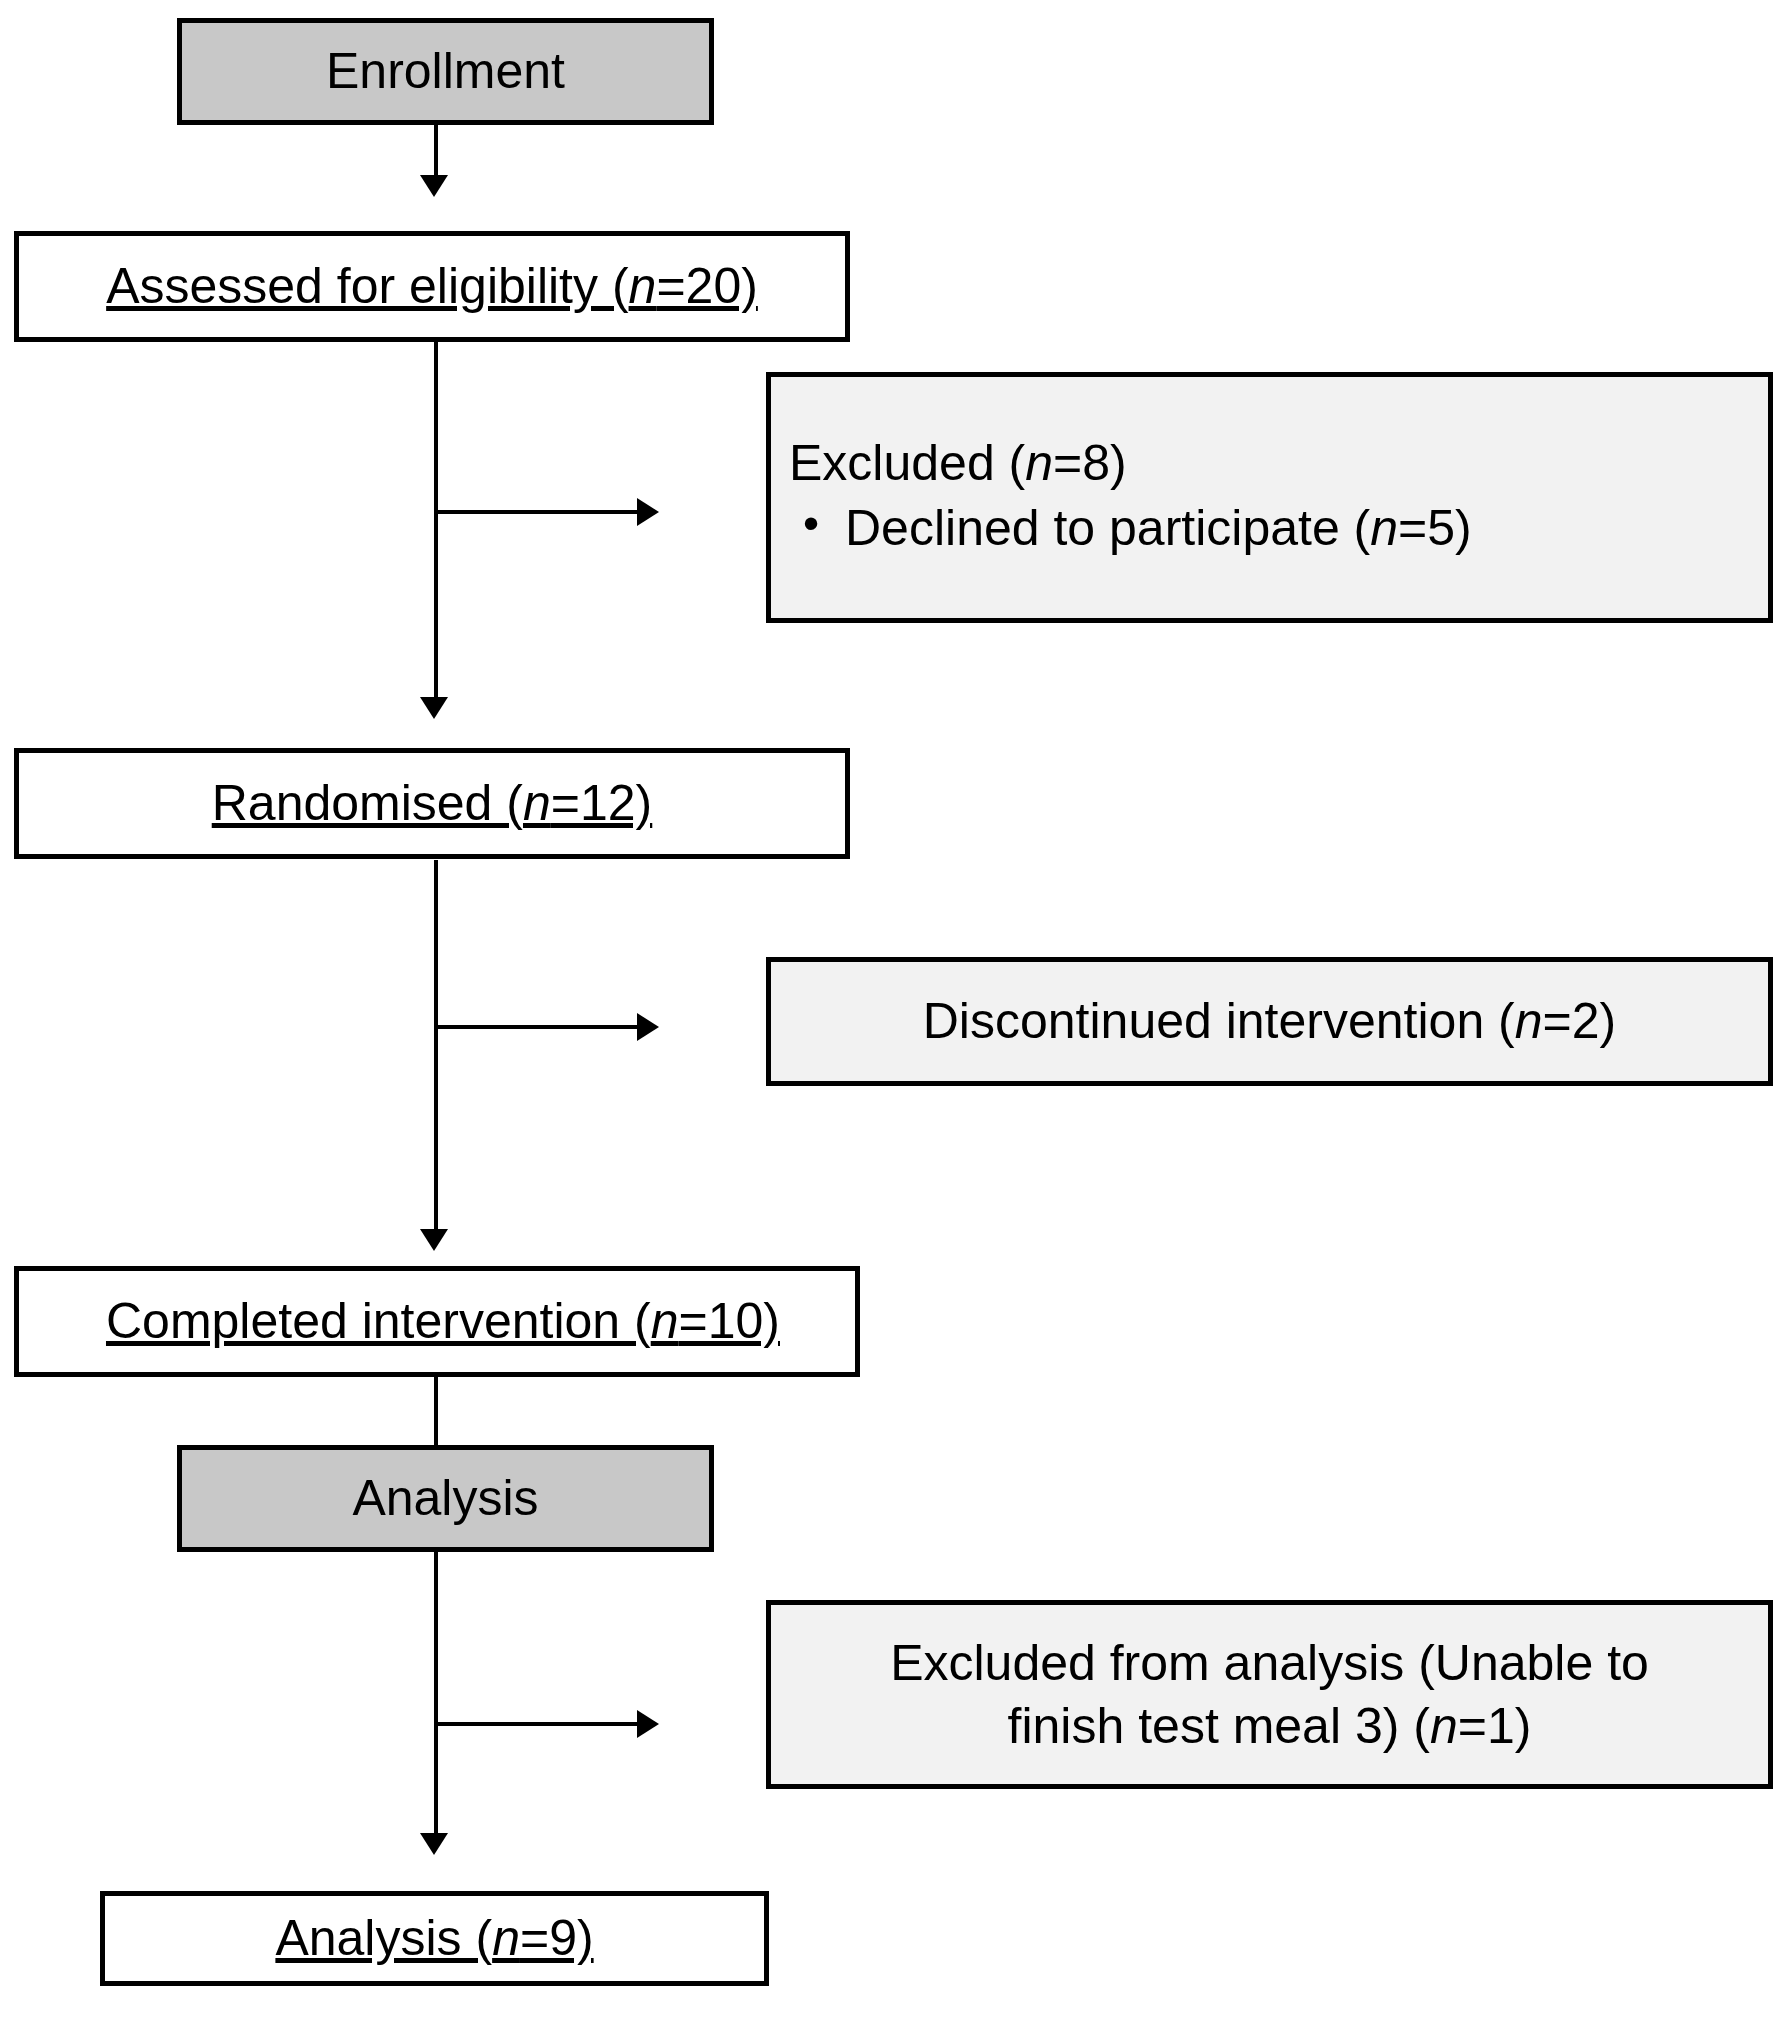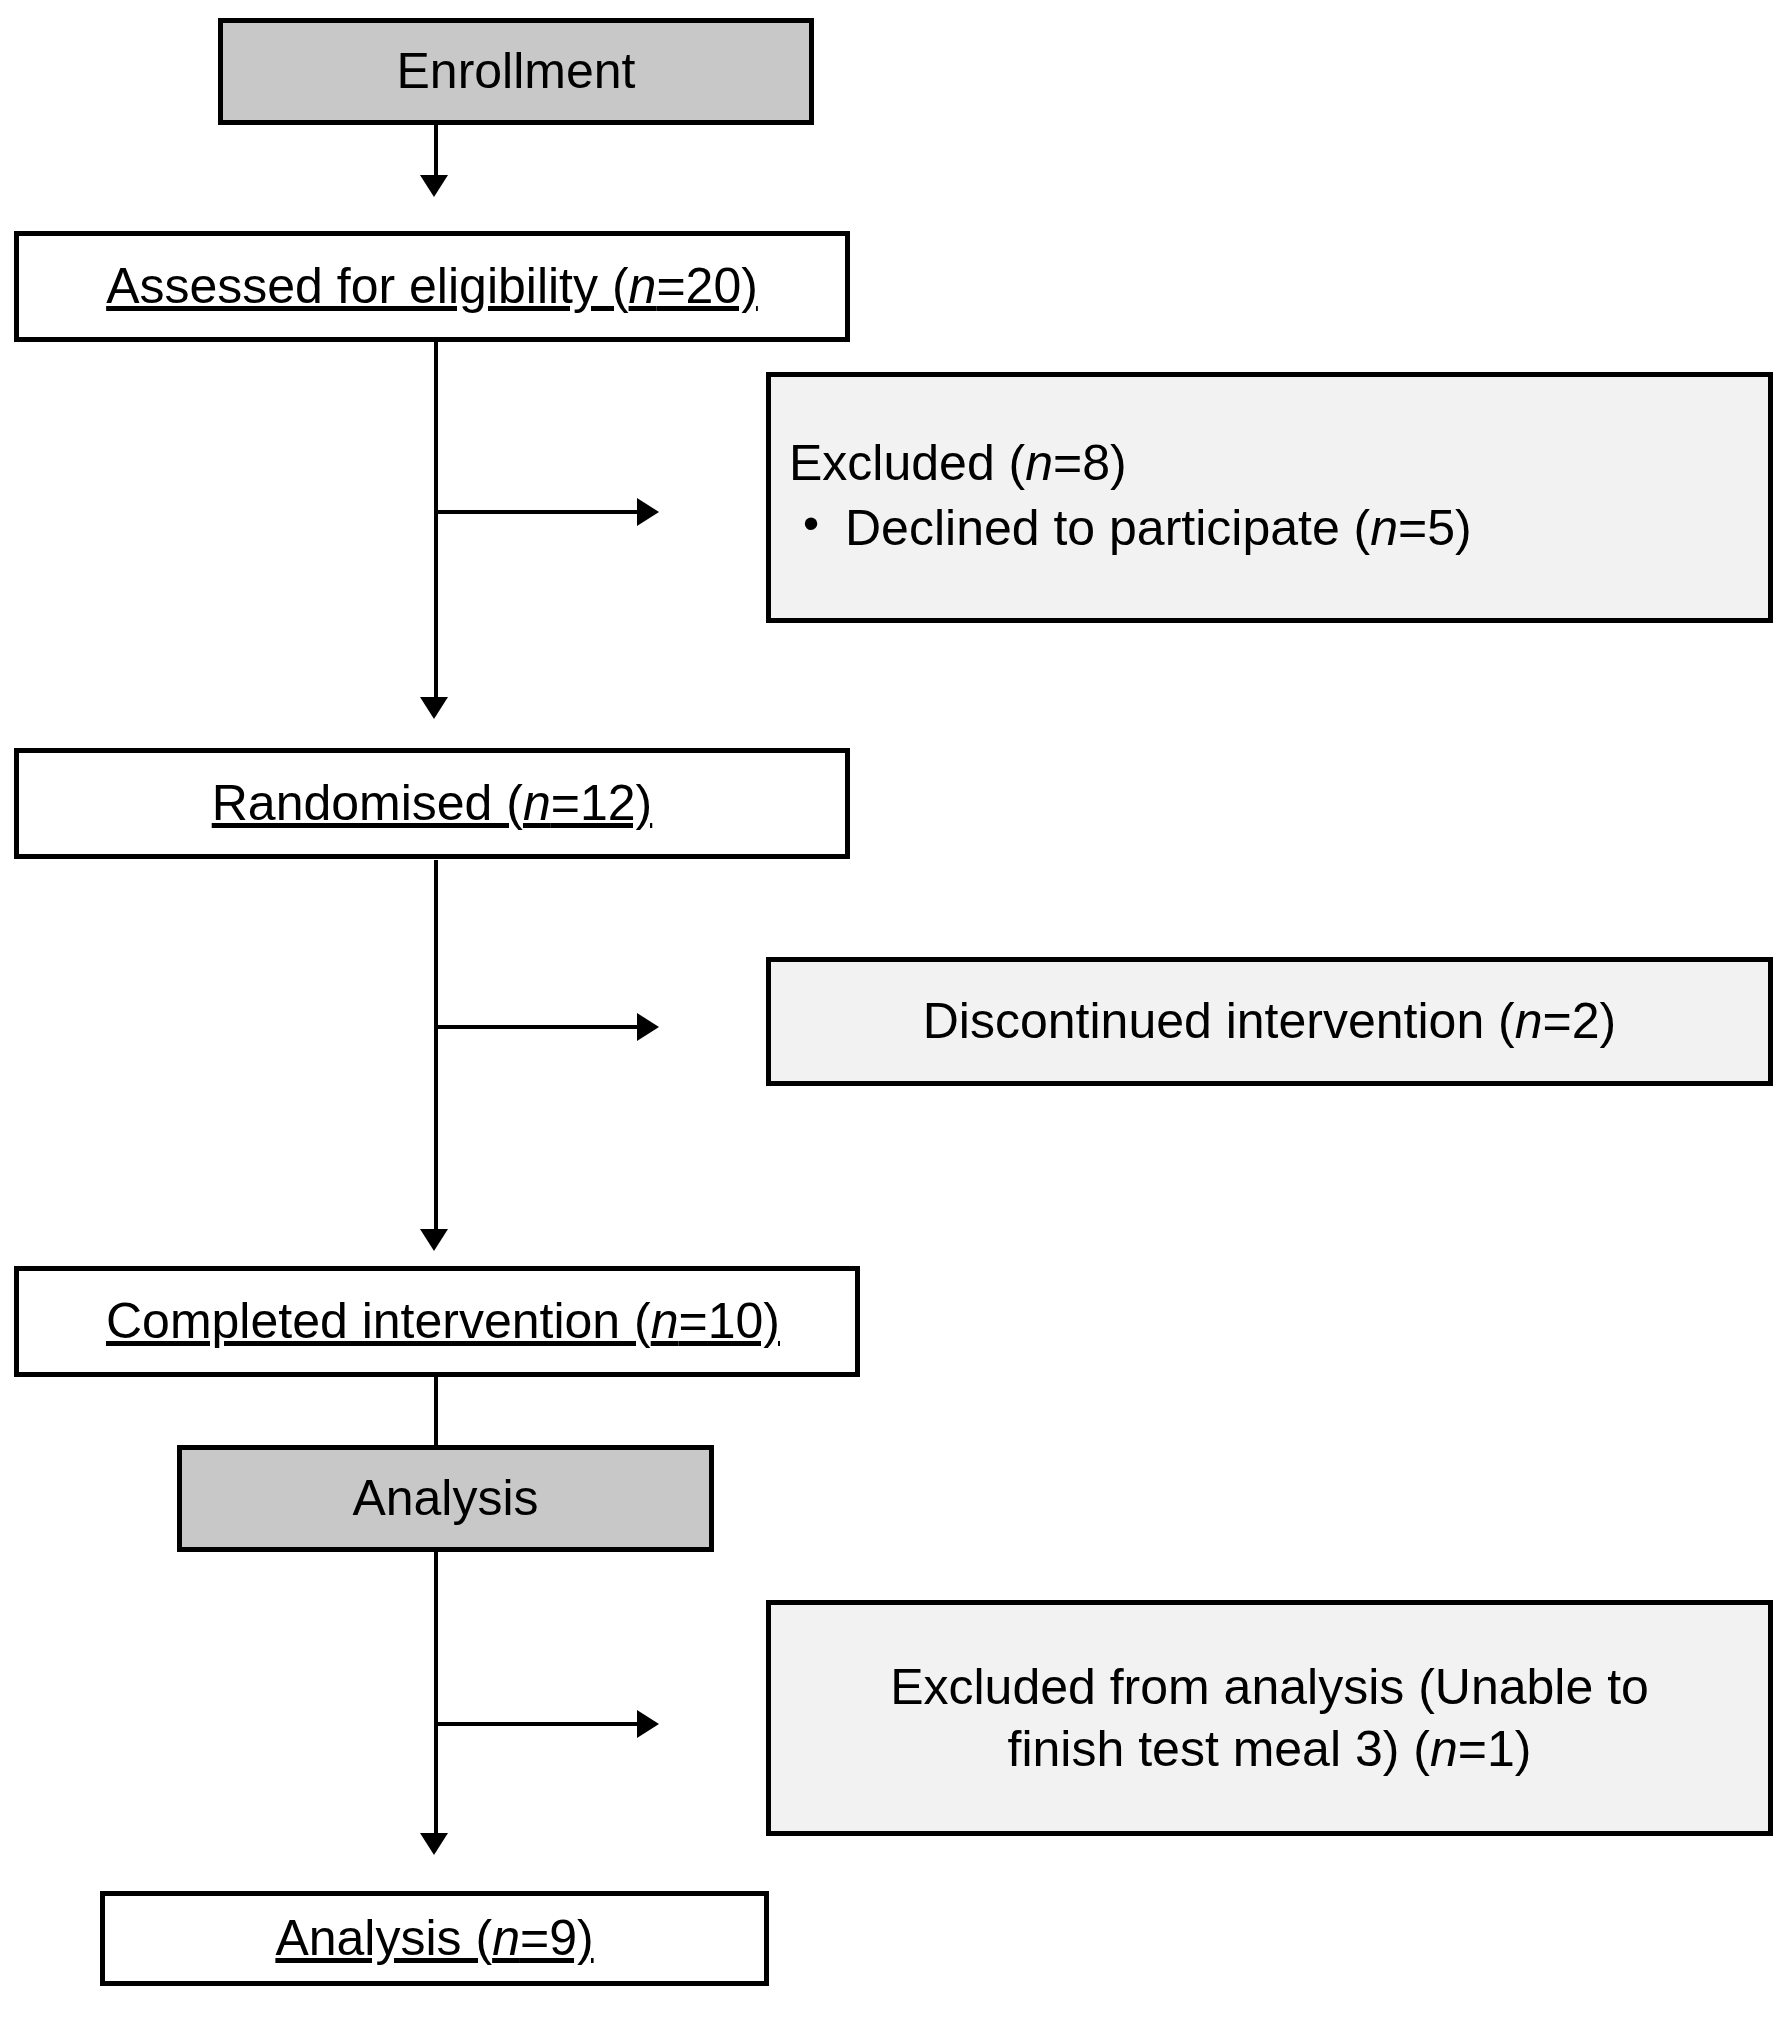--- a/index.html
+++ b/index.html
@@ -105,21 +105,21 @@
   }
   em.ital {
     font-style: italic;
   }
 </style>
 </head>
 <body>
 
 <div id="canvas">
 
-  <div class="box shaded t-enroll" style="left:177px; top:18px; width:596px; height:107px;margin-left:41px;">
+  <div class="box shaded t-enroll" style="left:177px; top:18px; width:537px; height:107px;">
     <span class="txt">Enrollment</span>
   </div>
 
   <div class="vline" style="left:434px; top:125px; height:58px;"></div>
   <div class="arrow-down" style="left:420px; top:175px;"></div>
 
   <div class="box t-stage" style="left:14px; top:231px; width:836px; height:111px;">
     <span class="txt"><span>Assessed for eligibility (<em class="ital">n</em>=20)</span></span>
   </div>
 
@@ -161,21 +161,21 @@
   <div class="box shaded t-enroll" style="left:177px; top:1445px; width:537px; height:107px;">
     <span class="txt">Analysis</span>
   </div>
 
   <div class="vline" style="left:434px; top:1552px; height:294px;"></div>
   <div class="arrow-down" style="left:420px; top:1833px;"></div>
 
   <div class="hline" style="left:434px; top:1722px; width:209px;"></div>
   <div class="arrow-right" style="left:637px; top:1710px;"></div>
 
-  <div class="box light t-side" style="left:766px; top:1600px; width:1007px; height:236px;">
+  <div class="box light t-side" style="left:766px; top:1600px; width:1007px; height:189px;">
     <span class="txt">
       <span>Excluded from analysis (Unable to</span><br>
       <span>finish test meal 3) (<em class="ital">n</em>=1)</span>
     </span>
   </div>
 
   <div class="box t-stage" style="left:100px; top:1891px; width:669px; height:95px;">
     <span class="txt">Analysis (<em class="ital">n</em>=9)</span>
   </div>
 

